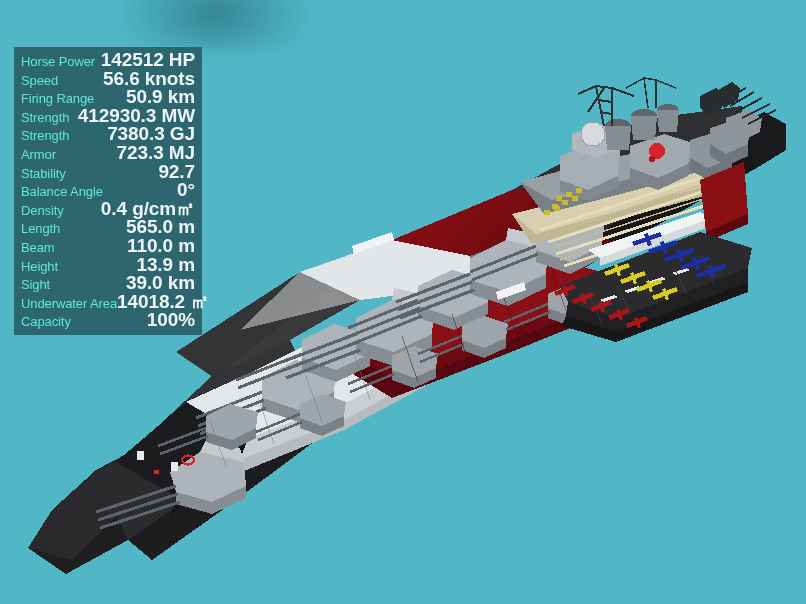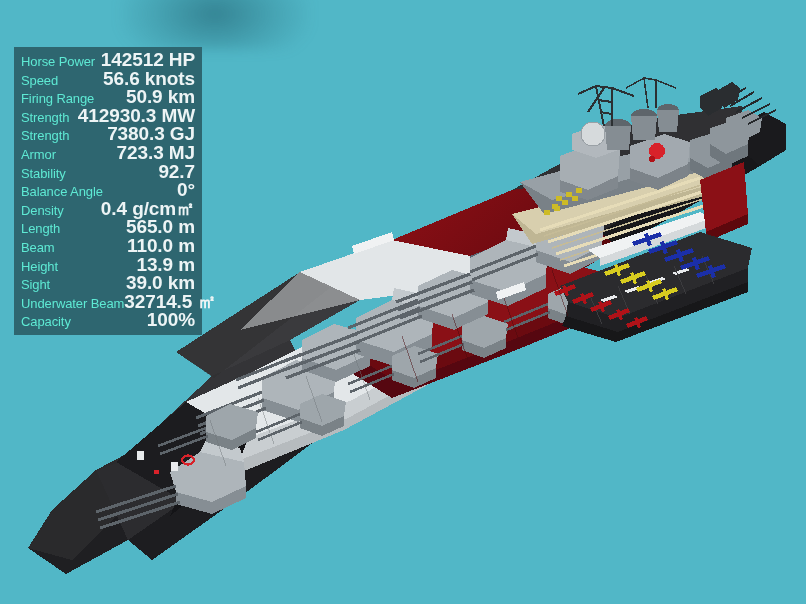--- a/index.html
+++ b/index.html
@@ -529,22 +529,22 @@
     </div>
     <div class="stat-row">
       <span class="stat-label">Height</span>
       <span class="stat-value">13.9 m</span>
     </div>
     <div class="stat-row">
       <span class="stat-label">Sight</span>
       <span class="stat-value">39.0 km</span>
     </div>
     <div class="stat-row">
-      <span class="stat-label">Underwater Beam</span>
-      <span class="stat-value">32714.5 ㎡</span>
+      <span class="stat-label">Underwater Area</span>
+      <span class="stat-value">14018.2 ㎡</span>
     </div>
     <div class="stat-row">
       <span class="stat-label">Capacity</span>
       <span class="stat-value">100%</span>
     </div>
 
   </div>
 
 </div>
 

